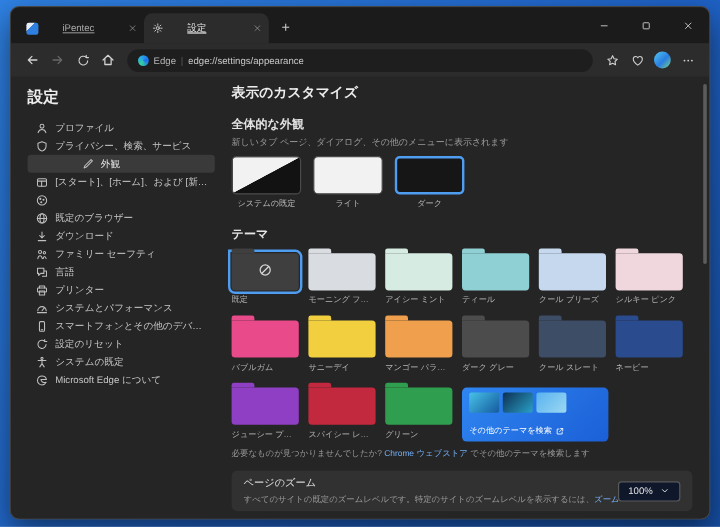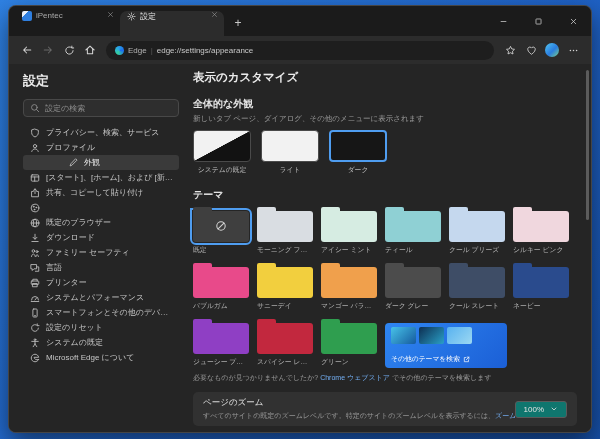--- a/index.html
+++ b/index.html
@@ -6,22 +6,22 @@
   html,body{width:600px;height:439px;overflow:hidden;}
   body{position:relative;background:linear-gradient(135deg,#2f82e4 0%,#1f62c6 55%,#164fa6 100%);
        font-family:"Liberation Sans","DejaVu Sans",sans-serif;}
   :root{--accent:#4f9df0;--link:#74b0f5;}
   .window{position:absolute;left:8px;top:5px;width:584px;height:428px;background:#252525;border-radius:8px;
           overflow:hidden;box-shadow:0 10px 26px rgba(0,0,0,.5);border:1px solid rgba(130,130,130,.35);
           display:flex;flex-direction:column;}
   
   .titlebar{height:30px;background:#1b1b1b;display:flex;align-items:flex-end;flex:none;}
   .tab-strip{display:flex;align-items:flex-end;padding-left:7px;}
-  .tab{width:104px;height:25px;display:flex;align-items:flex-start;gap:4px;padding:0 6px;
-       border-radius:7px 7px 0 0;color:#ababab;font-size:8px;}
+  .tab{width:104px;height:25px;display:flex;align-items:center;gap:20px;padding:0 6px;
+       border-radius:7px 7px 0 0;color:#ababab;font-size:8px;text-decoration:underline;}
   .tab.active{background:#2c2c2c;color:#e8e8e8;}
   .fav{width:10px;height:10px;flex:none;display:flex;align-items:center;justify-content:center;color:#cfcfcf;}
   .fav.ipentec{background:linear-gradient(135deg,#e8eef8 35%,#2f7fe0 35%);border-radius:2px;}
   .tab-label{flex:1;overflow:hidden;white-space:nowrap;}
   .tab-close{color:#9a9a9a;display:flex;flex:none;}
   .newtab{width:18px;height:18px;margin:0 0 4px 5px;border-radius:4px;color:#c9c9c9;background:none;border:none;
           font-size:12px;line-height:1;display:flex;align-items:center;justify-content:center;}
   .win-controls{margin-left:auto;display:flex;align-self:stretch;}
   .win-controls button{width:35px;background:none;border:none;color:#d6d6d6;display:flex;align-items:center;justify-content:center;}
   
@@ -77,21 +77,21 @@
   .th.t2{background:linear-gradient(135deg,#0d2f52,#2aa0c8);}
   .th.t3{background:linear-gradient(135deg,#58b2f0,#9cd8f2);}
   .promo-label{font-size:6.8px;color:#fff;display:flex;align-items:center;gap:3px;}
   .store-note{font-size:7px;color:#999;margin:1px 0 9px;}
   .link{color:var(--link);}
   .zoom-sec{margin-top:2px;}
   .zoom-card{background:#313131;border-radius:5px;display:flex;align-items:center;padding:5px 10px;margin-top:5px;}
   .zoom-info{flex:1;min-width:0;}
   .zoom-label{font-size:8.5px;color:#e3e3e3;margin-bottom:2px;}
   .zoom-desc{font-size:7px;color:#999;white-space:nowrap;overflow:hidden;}
-  .zoom-select{display:flex;align-items:center;gap:6px;background:#0f766e;border:1px solid #5a5a5a;
+  .zoom-select{display:flex;align-items:center;gap:6px;background:#0f172a;border:1px solid #5a5a5a;
                border-radius:3px;padding:3px 8px;color:#e3e3e3;font-size:8px;flex:none;}
   .scrollbar{position:absolute;right:2px;top:4px;bottom:4px;width:3px;}
   .scroll-thumb{width:3px;height:150px;margin-top:2px;background:#5c5c5c;border-radius:2px;}
 </style>
 </head>
 <body>
 
 <div class="window">
 
   <div class="titlebar">
@@ -186,70 +186,54 @@
           <circle cx="8" cy="8" r="1.1"></circle>
           <circle cx="12.5" cy="8" r="1.1"></circle>
         </svg>
       </button>
   </div>
 
   <div class="content">
 
     <aside class="sidebar">
       <div class="sb-title">設定</div>
-      <div class="searchbox">
-        <svg viewBox="0 0 16 16" width="10" height="10" fill="none" stroke="currentColor" stroke-width="1.4" stroke-linecap="round">
-            <circle cx="7" cy="7" r="4.5"></circle>
-            <path d="M10.5 10.5L14 14"></path>
-          </svg>
-        <span>設定の検索</span>
-      </div>
       <nav>
-          <div class="sb-item">
-            <span class="sb-ic">
-              <svg viewBox="0 0 16 16" width="10" height="10" fill="none" stroke="currentColor" stroke-width="1.4" stroke-linecap="round" stroke-linejoin="round">
-                <path d="M8 1.8l5.4 1.9v3.5c0 3.8-2.6 6.2-5.4 7.1-2.8-.9-5.4-3.3-5.4-7.1V3.7z"></path>
-              </svg>
-            </span>
-            <span class="sb-label">プライバシー、検索、サービス</span>
-          </div>
           <div class="sb-item">
             <span class="sb-ic">
               <svg viewBox="0 0 16 16" width="10" height="10" fill="none" stroke="currentColor" stroke-width="1.4" stroke-linecap="round" stroke-linejoin="round">
                 <circle cx="8" cy="5" r="2.6"></circle>
                 <path d="M2.8 13.6c.8-2.7 2.8-4.1 5.2-4.1s4.4 1.4 5.2 4.1"></path>
               </svg>
             </span>
             <span class="sb-label">プロファイル</span>
           </div>
+          <div class="sb-item">
+            <span class="sb-ic">
+              <svg viewBox="0 0 16 16" width="10" height="10" fill="none" stroke="currentColor" stroke-width="1.4" stroke-linecap="round" stroke-linejoin="round">
+                <path d="M8 1.8l5.4 1.9v3.5c0 3.8-2.6 6.2-5.4 7.1-2.8-.9-5.4-3.3-5.4-7.1V3.7z"></path>
+              </svg>
+            </span>
+            <span class="sb-label">プライバシー、検索、サービス</span>
+          </div>
           <div class="sb-item selected">
             <span class="sb-ic">
               <svg viewBox="0 0 16 16" width="10" height="10" fill="none" stroke="currentColor" stroke-width="1.4" stroke-linecap="round" stroke-linejoin="round">
                 <path d="M12.6 1.6l1.8 1.8L6.2 11.6l-2.9 1.1 1.1-2.9z"></path>
               </svg>
             </span>
             <span class="sb-label">外観</span>
           </div>
           <div class="sb-item">
             <span class="sb-ic">
               <svg viewBox="0 0 16 16" width="10" height="10" fill="none" stroke="currentColor" stroke-width="1.4" stroke-linecap="round" stroke-linejoin="round">
                 <rect x="2" y="3" width="12" height="10" rx="1.5"></rect>
                 <path d="M2 6.3h12M7.5 6.3V13"></path>
               </svg>
             </span>
             <span class="sb-label">[スタート]、[ホーム]、および [新規] タブ</span>
-          </div>
-          <div class="sb-item">
-            <span class="sb-ic">
-              <svg viewBox="0 0 16 16" width="10" height="10" fill="none" stroke="currentColor" stroke-width="1.4" stroke-linecap="round" stroke-linejoin="round">
-                <path d="M10.8 5.5h2.7V14H2.5V5.5h2.7"></path>
-                <path d="M8 1.5V9M5.5 3.8L8 1.4l2.5 2.4"></path>
-              </svg>
-            </span>
-            <span class="sb-label">共有、コピーして貼り付け</span>
           </div>
           <div class="sb-item">
             <span class="sb-ic">
               <svg viewBox="0 0 16 16" width="10" height="10" fill="none" stroke="currentColor" stroke-width="1.4" stroke-linecap="round" stroke-linejoin="round">
                 <circle cx="8" cy="8" r="6.2"></circle>
                 <circle cx="5.8" cy="6" r=".7"></circle>
                 <circle cx="10" cy="7.2" r=".7"></circle>
                 <circle cx="7" cy="10.4" r=".7"></circle>
               </svg>
             </span>

